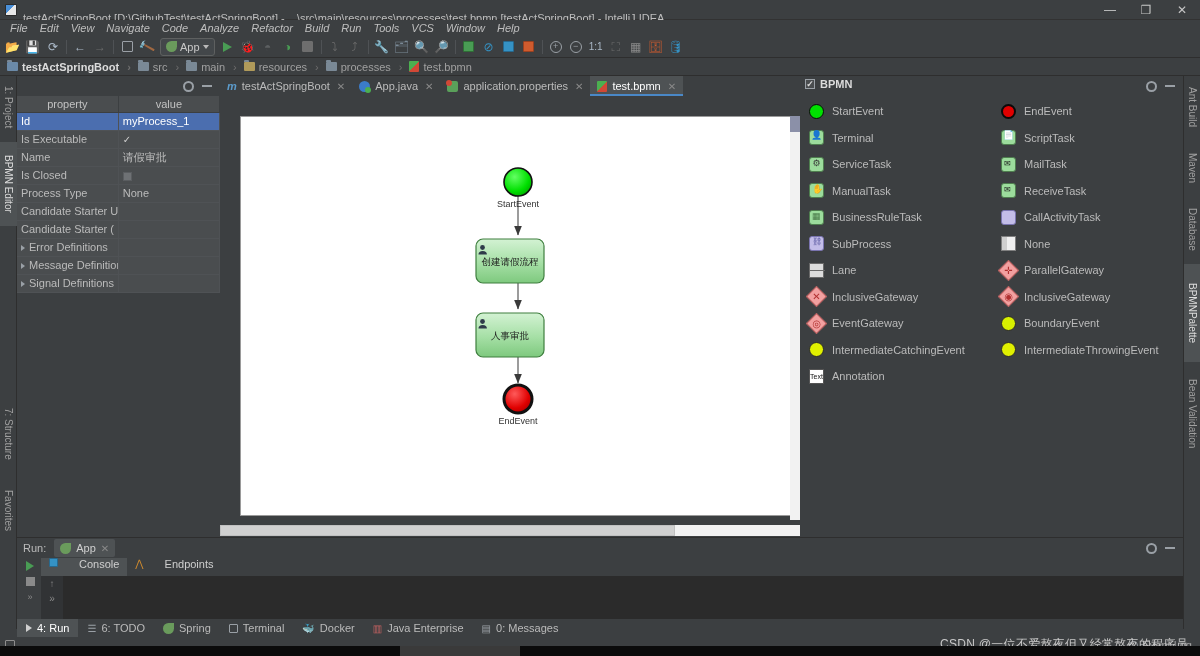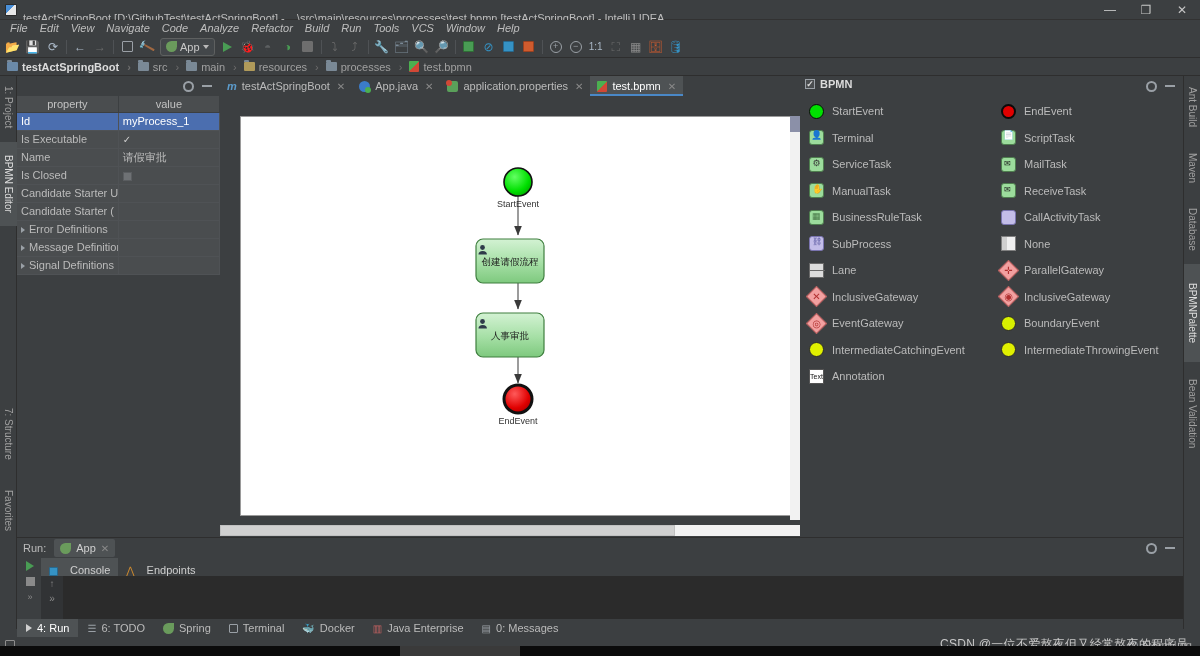--- a/index.html
+++ b/index.html
@@ -163,21 +163,21 @@
   .runpanel { position:absolute; top:537px; left:17px; width:1166px; height:82px; background:#3c3f41; border-top:1px solid #2e2e2e; }
   .runhdr { height:20px; display:flex; align-items:center; padding-left:6px; gap:8px; }
   .runhdr .lbl { font-size:11px; color:#bbb; }
   .runtab { display:flex;align-items:center;gap:5px;padding:0 6px;height:18px;font-size:11px;color:#cfcfcf;background:#4e5254;border-radius:2px;}
   .runhdr-right { position:absolute; right:8px; top:0; height:20px; display:flex; align-items:center; gap:8px; }
   .runbody { position:absolute; top:20px; left:0; width:1166px; height:62px; }
   .runsidebtns { position:absolute; left:2px; top:0; width:22px; height:62px; display:flex; flex-direction:column; align-items:center; gap:6px; padding-top:3px; }
   .playsm { width:0;height:0;border-left:8px solid #499c54;border-top:5px solid transparent;border-bottom:5px solid transparent; }
   .stopsm { width:9px;height:9px;background:#8a8a8a; }
   .conttabs { position:absolute; left:24px; top:0; width:1142px; height:18px; display:flex; }
-  .conttab { display:flex;align-items:flex-end;gap:12px;padding:0 8px;height:18px;font-size:11px;color:#cfcfcf; }
+  .conttab { display:flex;align-items:flex-start;gap:21px;padding:0 8px;height:18px;font-size:11px;color:#cfcfcf; }
   .conttab.active { background:#4e5254; }
   .console { position:absolute; left:24px; top:18px; width:1142px; height:44px; background:#2b2b2b; display:flex; }
   .consgutter { width:22px; height:44px; background:#313335; display:flex; flex-direction:column; align-items:center; gap:5px; padding-top:3px; }
   .uparrow { color:#8a8a8a; font-size:10px; line-height:1; }
 
   
   .bottombar { position:absolute; top:619px; left:17px; width:1166px; height:18px; background:#3c3f41; display:flex; align-items:center; gap:0; }
   .btab { display:flex;align-items:center;gap:5px;padding:0 9px;height:18px;font-size:11px;color:#bbbbbb; }
   .btab.sel { background:#4e5254; color:#ffffff; }
 
@@ -348,20 +348,24 @@
         <td class="pcell">Is Executable</td>
         <td><span class="chk">✓</span></td>
       </tr>
       <tr>
         <td class="pcell">Name</td>
         <td>请假审批</td>
       </tr>
       <tr>
         <td class="pcell">Is Closed</td>
         <td><span class="chkbox"></span></td>
+      </tr>
+      <tr>
+        <td class="pcell">Process Type</td>
+        <td>None</td>
       </tr>
       <tr>
         <td class="pcell">Candidate Starter U</td>
         <td></td>
       </tr>
       <tr>
         <td class="pcell">Candidate Starter (</td>
         <td></td>
       </tr>
       <tr>

